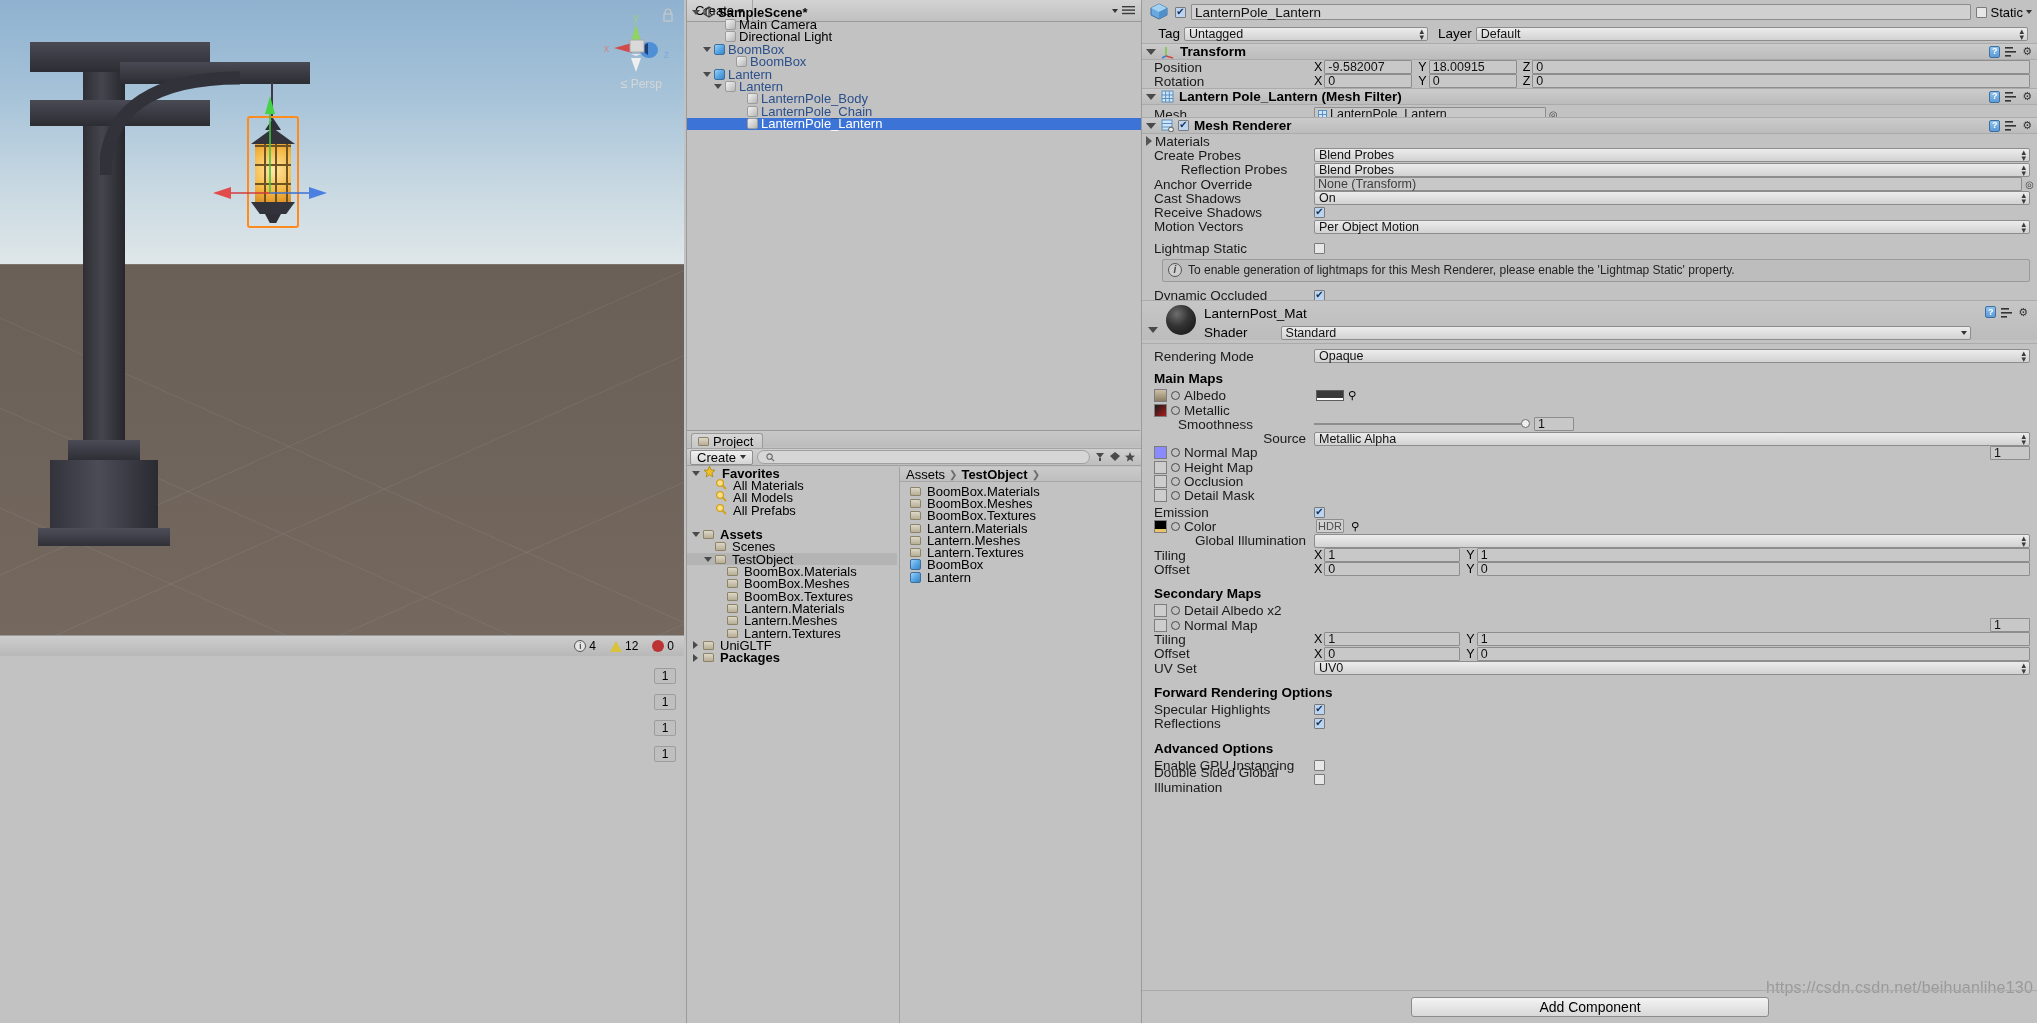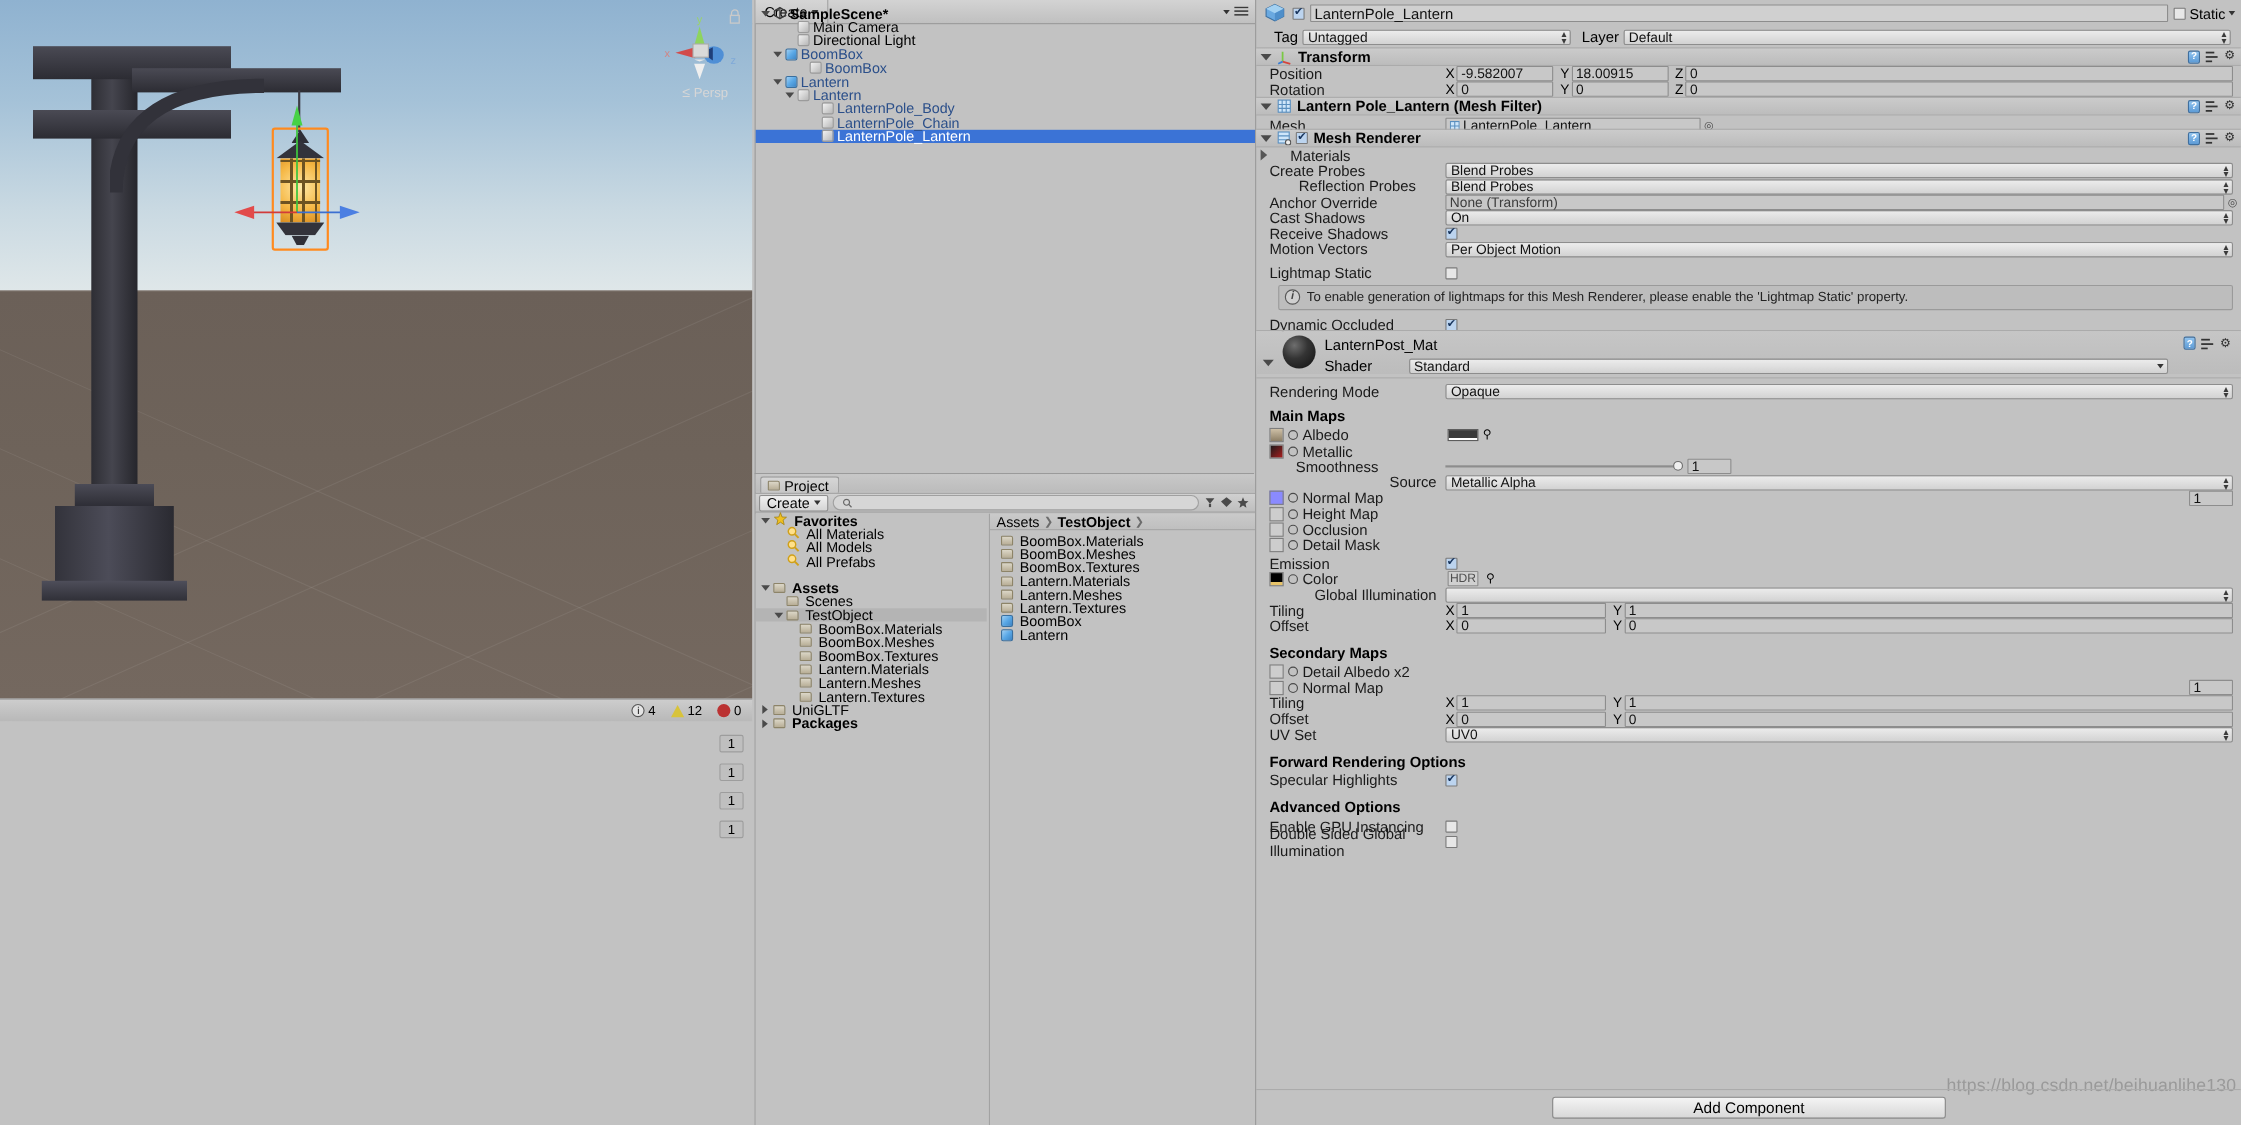--- a/index.html
+++ b/index.html
@@ -684,21 +684,21 @@
           <span class="ic-help">?</span>
           <svg width="12" height="11">
               <rect x="0" y="1" width="8" height="1.6" fill="#333"></rect>
               <rect x="0" y="5" width="11" height="1.6" fill="#333"></rect>
               <rect x="0" y="9" width="6" height="1.6" fill="#333"></rect>
             </svg>
           <span class="ic-gear">⚙</span>
         </span>
       </div>
 
-      <div class="insp-row" style="padding-left:4px;gap:21px;">
+      <div class="insp-row" style="padding-left:4px;gap:3px;">
         <span class="tri-rt" style="border-left-color:#555;"></span>
         <span class="lbl">Materials</span>
       </div>
 
       <div id="mr-rows">
           <div class="insp-row" style="padding-left: 12px;">
             <span class="lbl" style="width:160px;">Create Probes</span>
             <div class="popup" style="flex:1;margin-right:8px;">
               <span>Blend Probes</span>
               <span class="updown">▴<br>▾</span>
@@ -920,34 +920,38 @@
             <span class="updown">▴<br>▾</span>
         </div>
       </div>
 
       <div class="insp-row sect-title" style="padding-left:12px;margin-top:10px;">Forward Rendering Options</div>
 
       <div class="insp-row" style="padding-left:12px;margin-top:3px;">
         <span class="lbl" style="width:160px;">Specular Highlights</span>
         <span class="cbox on"></span>
       </div>
+      <div class="insp-row" style="padding-left:12px;">
+        <span class="lbl" style="width:160px;">Reflections</span>
+        <span class="cbox on"></span>
+      </div>
 
       <div class="insp-row sect-title" style="padding-left:12px;margin-top:10px;">Advanced Options</div>
 
       <div class="insp-row" style="padding-left:12px;margin-top:3px;">
         <span class="lbl" style="width:160px;">Enable GPU Instancing</span>
         <span class="cbox"></span>
       </div>
       <div class="insp-row" style="padding-left:12px;">
         <span class="lbl" style="width:160px;">Double Sided Global Illumination</span>
         <span class="cbox"></span>
       </div>
     </div>
 
-    <div id="watermark">https://blog.csdn.net/beihuanlihe130</div>
+    <div id="watermark">https://csdn.csdn.net/beihuanlihe130</div>
 
     <div style="position:absolute;left:0;bottom:32px;width:896px;height:1px;background:#ababab;"></div>
     <div id="add-component-btn">
       <span>Add Component</span>
     </div>
   </div>
 
 </div>
 
 </body></html>

